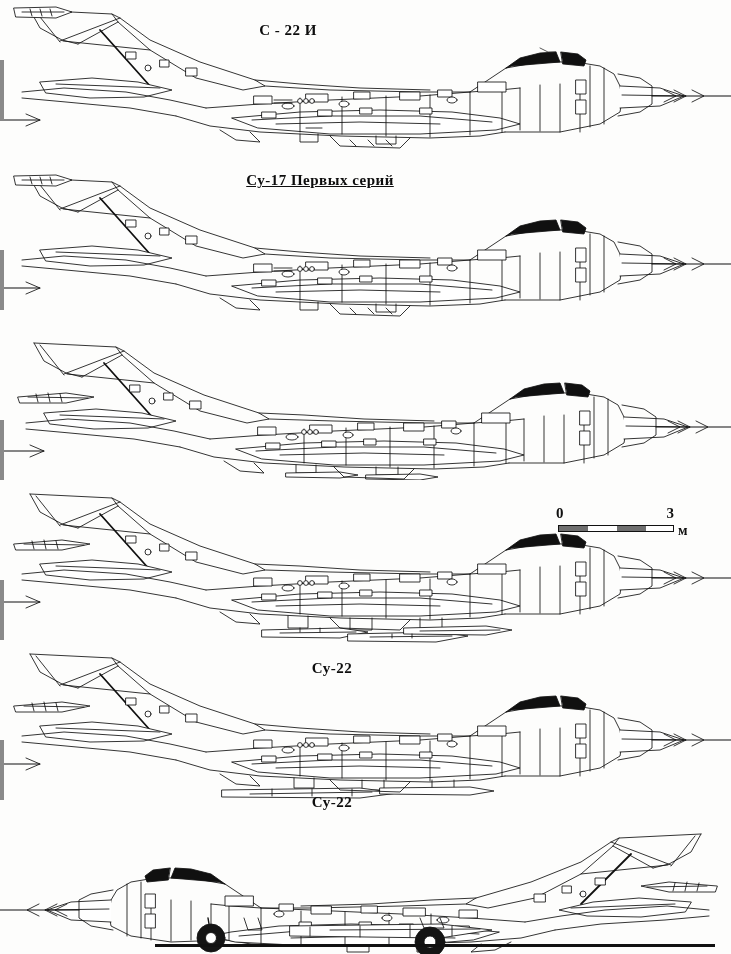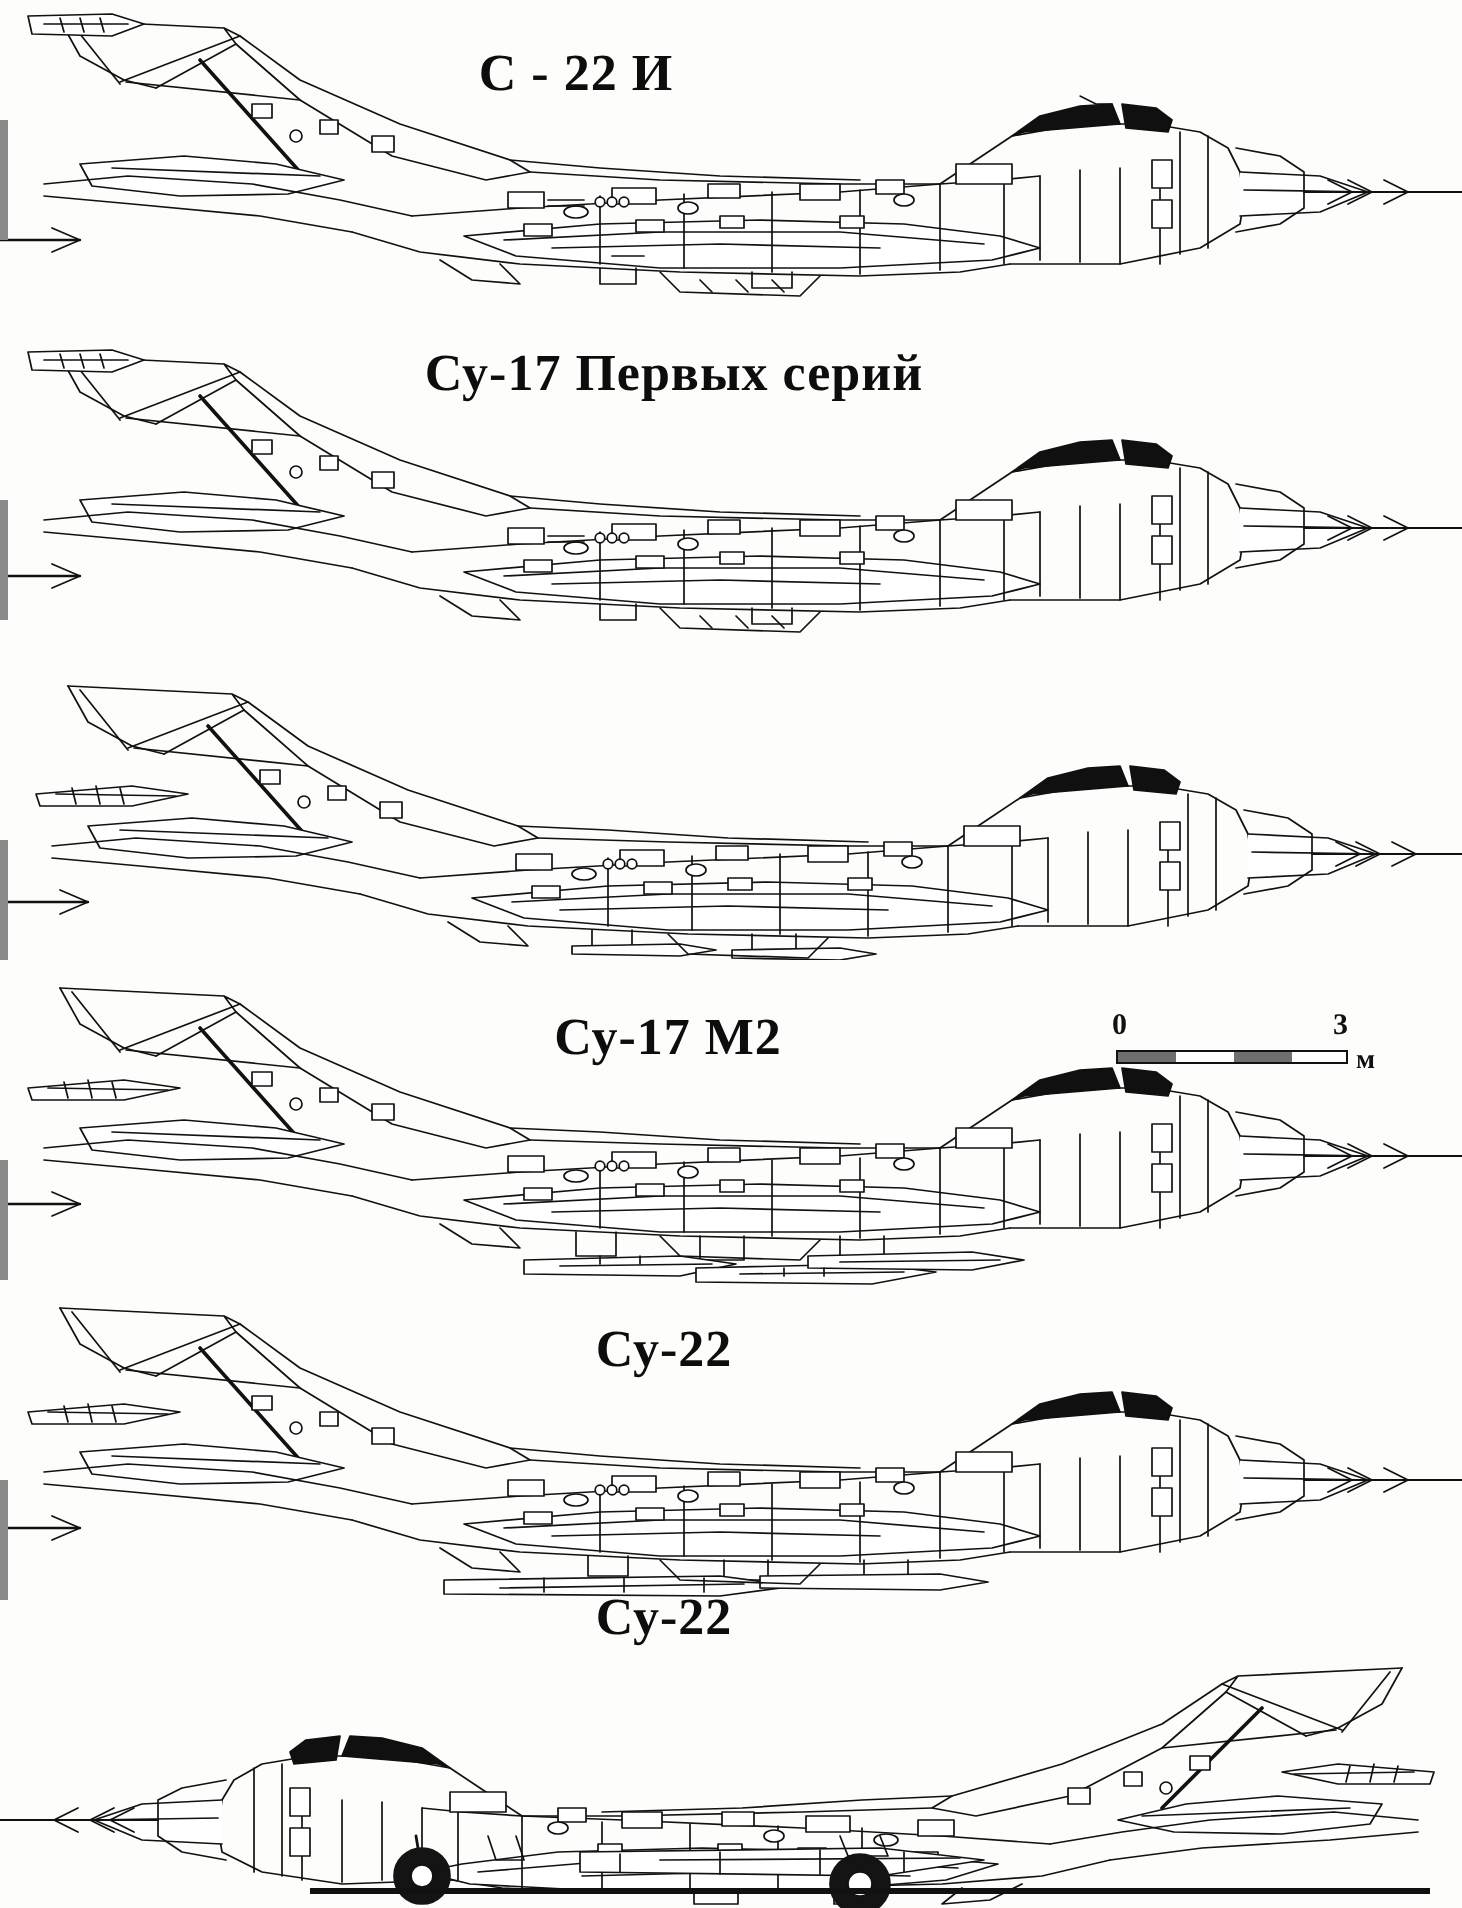--- a/index.html
+++ b/index.html
@@ -22,21 +22,21 @@
     left: 0;
     width: 731px;
   }
   .caption {
     position: absolute;
     font-family: "Liberation Serif", "DejaVu Serif", serif;
     font-weight: bold;
     color: #0d0d0d;
     letter-spacing: 0.5px;
     white-space: nowrap;
-    font-size: 26px;
+    font-size: 15px;
     text-align: center;
   }
   .plane {
     position: absolute;
     left: 0;
     top: 0;
   }
   .plane svg { display: block; }
   
   #scalebar {
@@ -190,21 +190,21 @@
         <circle cx="306" cy="101" r="2.4" fill="#fff"></circle>
         <circle cx="312" cy="101" r="2.4" fill="#fff"></circle>
 
         <path d="M0 120 L40 120" stroke-width="1.2"></path>
         <path d="M26 114 L40 120 L26 126"></path>
       </svg>
     </div>
   </div>
 
   <div class="row" style="top:160px;height:165px;">
-    <div class="caption" style="left:192px;top:12px;width:290px;">Су-17  Первых серий</div>
+    <div class="caption" style="left:175px;top:12px;width:290px;text-decoration:underline;">Су-17  Первых серий</div>
     <div class="plane">
       <svg width="731" height="165" viewBox="0 0 731 165" fill="none" stroke="#111" stroke-width="0.85" stroke-linejoin="round" stroke-linecap="round">
         <path d="M30 18 L112 22 L118 30 L150 58 L196 86 L243 98 L265 94 L255 88 L200 70 L150 48 L120 26 L112 22"></path>
         <path d="M30 18 L40 36 L62 48 L78 52"></path>
         <path d="M36 20 L60 50"></path>
         <path d="M60 49 L120 26"></path>
         <path d="M63 49 L150 58"></path>
         <path d="M78 52 L118 30"></path>
         <path d="M100 38 L150 94" stroke-width="1.8"></path>
         <path d="M14 16 L56 15 L72 20 L56 26 L16 25 Z" fill="#fff"></path>
@@ -335,21 +335,20 @@
         <circle cx="304" cy="107" r="2.4" fill="#fff"></circle>
         <circle cx="310" cy="107" r="2.4" fill="#fff"></circle>
         <circle cx="316" cy="107" r="2.4" fill="#fff"></circle>
         <path d="M0 126 L44 126" stroke-width="1.2"></path>
         <path d="M30 120 L44 126 L30 132"></path>
       </svg>
     </div>
   </div>
 
   <div class="row" style="top:480px;height:175px;">
-    <div class="caption" style="left:244px;top:24px;width:180px;">Су-17 М2</div>
     <div class="plane">
       <svg width="731" height="175" viewBox="0 0 731 175" fill="none" stroke="#111" stroke-width="0.85" stroke-linejoin="round" stroke-linecap="round">
         <path d="M30 14 L112 18 L118 26 L150 54 L196 82 L243 94 L265 90 L255 84 L200 66 L150 44 L120 22 L112 18"></path>
         <path d="M30 14 L40 32 L62 44 L78 48"></path>
         <path d="M36 16 L60 46"></path>
         <path d="M60 45 L120 22"></path>
         <path d="M63 45 L150 54"></path>
         <path d="M78 48 L118 26"></path>
         <path d="M100 34 L150 90" stroke-width="1.8"></path>
         <path d="M14 64 L62 60 L90 64 L62 70 L16 70 Z" fill="#fff"></path>

